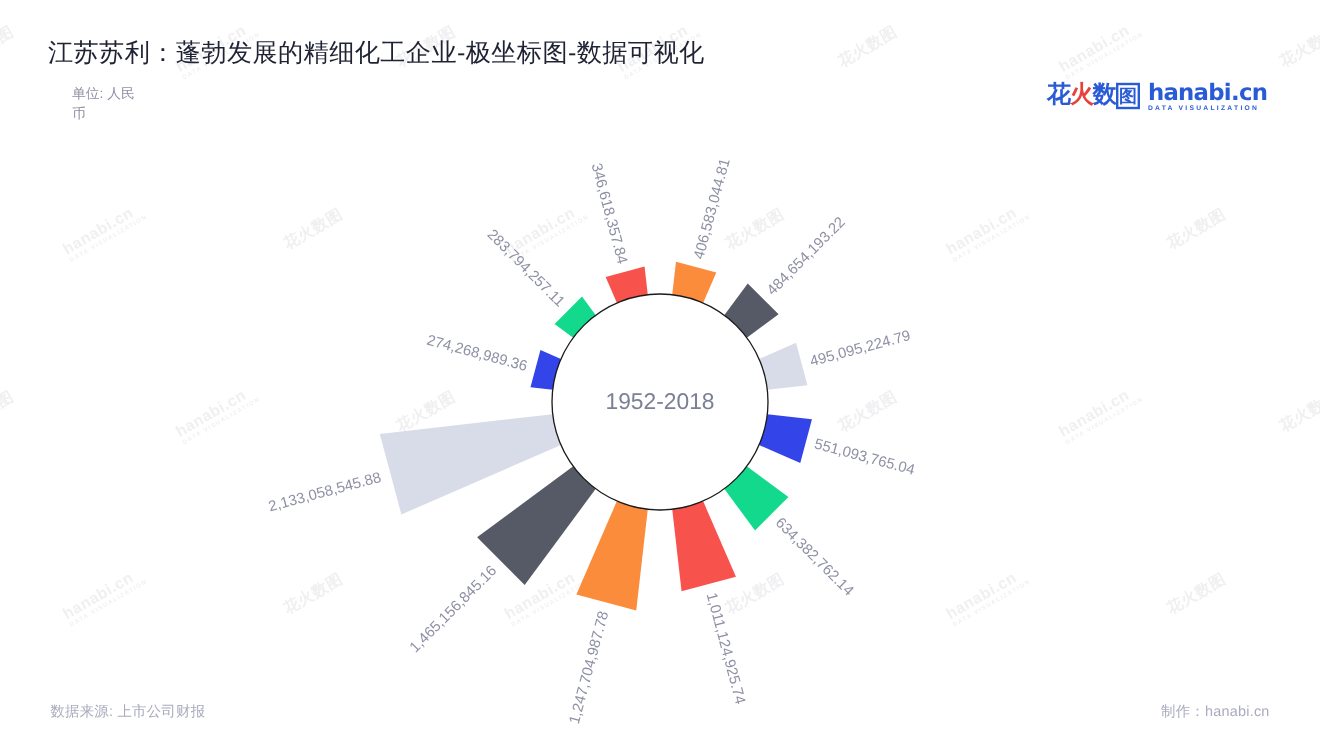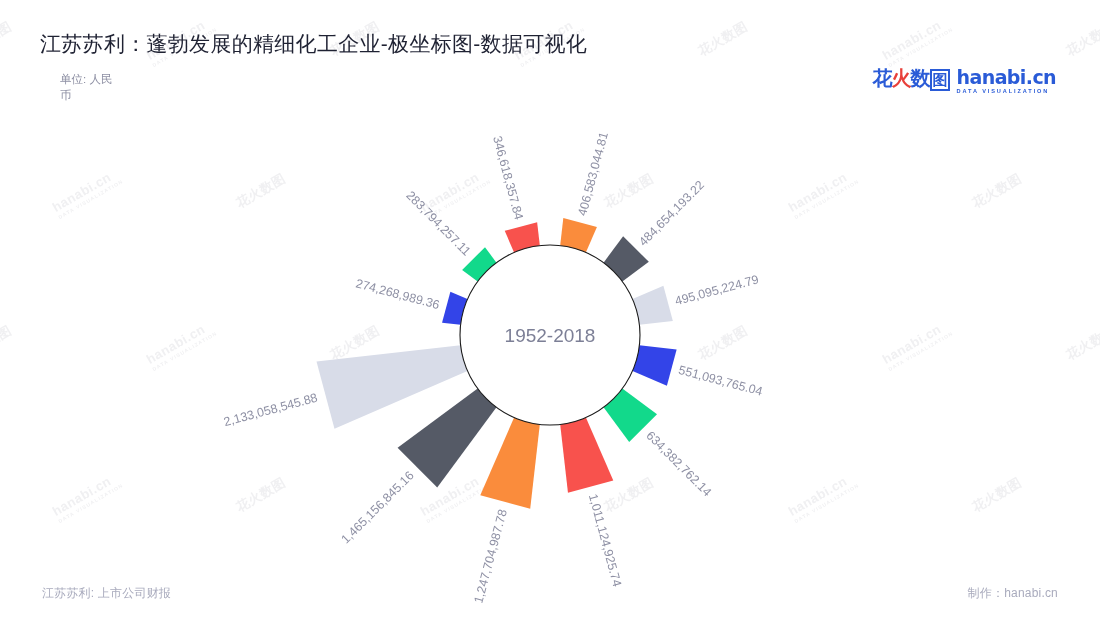--- a/index.html
+++ b/index.html
@@ -219,15 +219,15 @@
   <div id="logo-cn">
     <span>花</span><span class="lg-red">火</span><span>数</span><span class="lg-box">图</span>
   </div>
   <div id="logo-en-wrap">
     <div id="logo-en">hanabi.cn</div>
     <div id="logo-tagline">DATA VISUALIZATION</div>
   </div>
 </div>
 
 <div id="footer">
-  <div class="footer-text">江苏苏利: 上市公司财报</div>
+  <div class="footer-text">数据来源: 上市公司财报</div>
   <div class="footer-text">制作：hanabi.cn</div>
 </div>
 
 </body></html>

